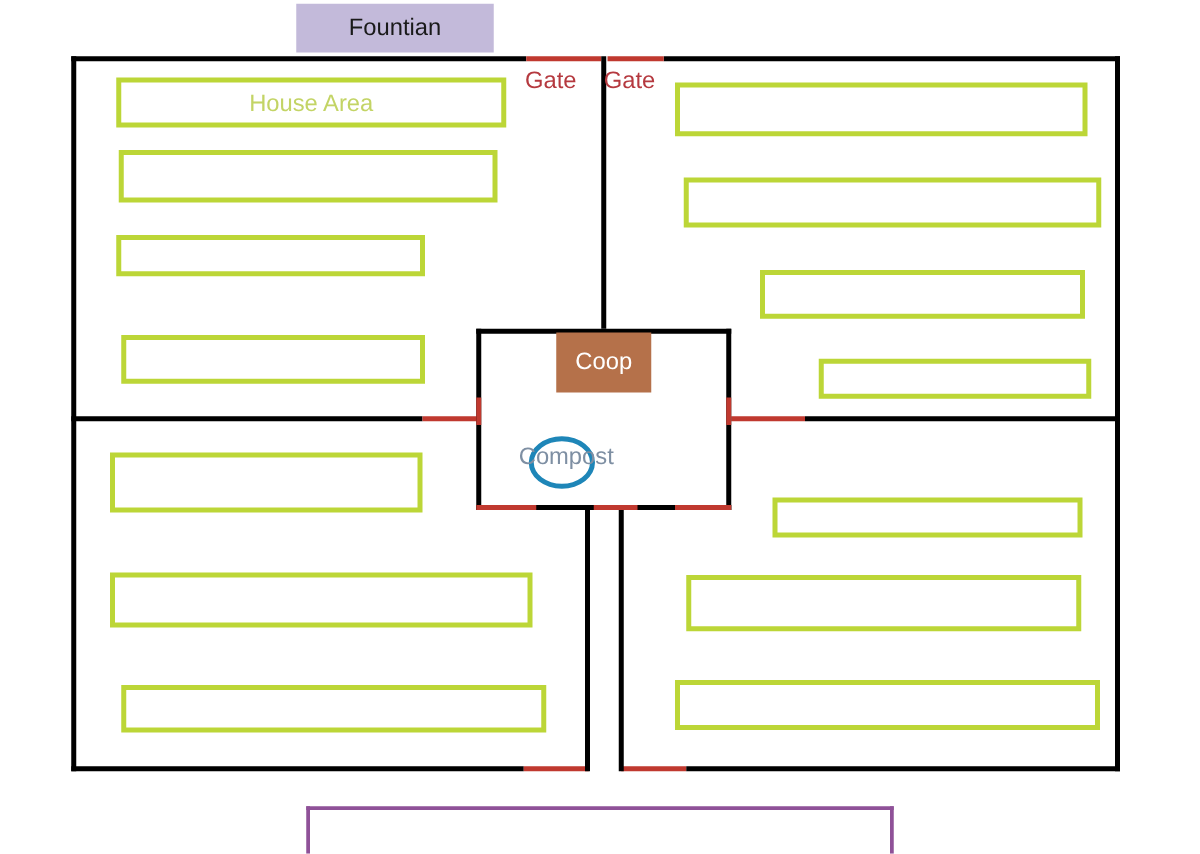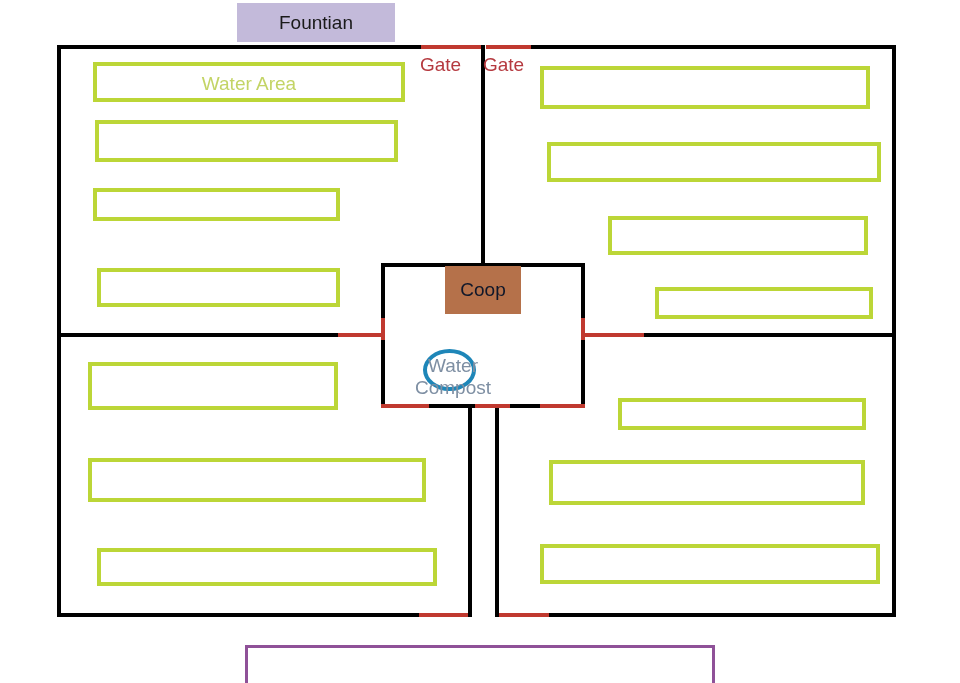--- a/index.html
+++ b/index.html
@@ -56,21 +56,21 @@
     font-size: 19px;
     display: flex;
     align-items: center;
     justify-content: center;
     box-sizing: border-box;
   }
 
   
   .coop-box {
     background: #b5714a;
-    color: #0f172a;
+    color: #ffffff;
     font-size: 19px;
     display: flex;
     align-items: center;
     justify-content: center;
     box-sizing: border-box;
   }
 
   
   .fountain-circle {
     border: 4px solid #1e86b8;
@@ -154,38 +154,37 @@
   <div class="abs gate-seg" style="left:381px; top:404px; width:48px; height:4px;"></div>
   <div class="abs gate-seg" style="left:475px; top:404px; width:35px; height:4px;"></div>
   <div class="abs gate-seg" style="left:540px; top:404px; width:45px; height:4px;"></div>
 
   <div class="abs coop-box" style="left:445px; top:266px; width:76px; height:48px;">
     <span>Coop</span>
   </div>
 
   <div class="abs fountain-circle" style="left:423px; top:349px; width:53px; height:42px;"></div>
   <div class="abs fountain-label" style="left:383px; top:355px; width:140px;">
-    <div>Water</div>
     <div>Compost</div>
   </div>
 
   <div id="beds-layer">
       <div class="abs bed" style="left: 93px; top: 62px; width: 312px; height: 40px;"></div>
       <div class="abs bed" style="left: 95px; top: 120px; width: 303px; height: 42px;"></div>
       <div class="abs bed" style="left: 93px; top: 188px; width: 247px; height: 33px;"></div>
       <div class="abs bed" style="left: 97px; top: 268px; width: 243px; height: 39px;"></div>
       <div class="abs bed" style="left: 540px; top: 66px; width: 330px; height: 43px;"></div>
       <div class="abs bed" style="left: 547px; top: 142px; width: 334px; height: 40px;"></div>
       <div class="abs bed" style="left: 608px; top: 216px; width: 260px; height: 39px;"></div>
       <div class="abs bed" style="left: 655px; top: 287px; width: 218px; height: 32px;"></div>
       <div class="abs bed" style="left: 88px; top: 362px; width: 250px; height: 48px;"></div>
       <div class="abs bed" style="left: 88px; top: 458px; width: 338px; height: 44px;"></div>
       <div class="abs bed" style="left: 97px; top: 548px; width: 340px; height: 38px;"></div>
       <div class="abs bed" style="left: 618px; top: 398px; width: 248px; height: 32px;"></div>
       <div class="abs bed" style="left: 549px; top: 460px; width: 316px; height: 45px;"></div>
       <div class="abs bed" style="left: 540px; top: 544px; width: 340px; height: 40px;"></div>
     </div>
 
-  <div class="abs label-garden" style="left:93px; top:74px; width:312px;">Water Area</div>
+  <div class="abs label-garden" style="left:93px; top:74px; width:312px;">House Area</div>
 
   <div class="abs house-box" style="left:245px; top:645px; width:470px; height:40px;"></div>
 
 </div>
 
 </body></html>

